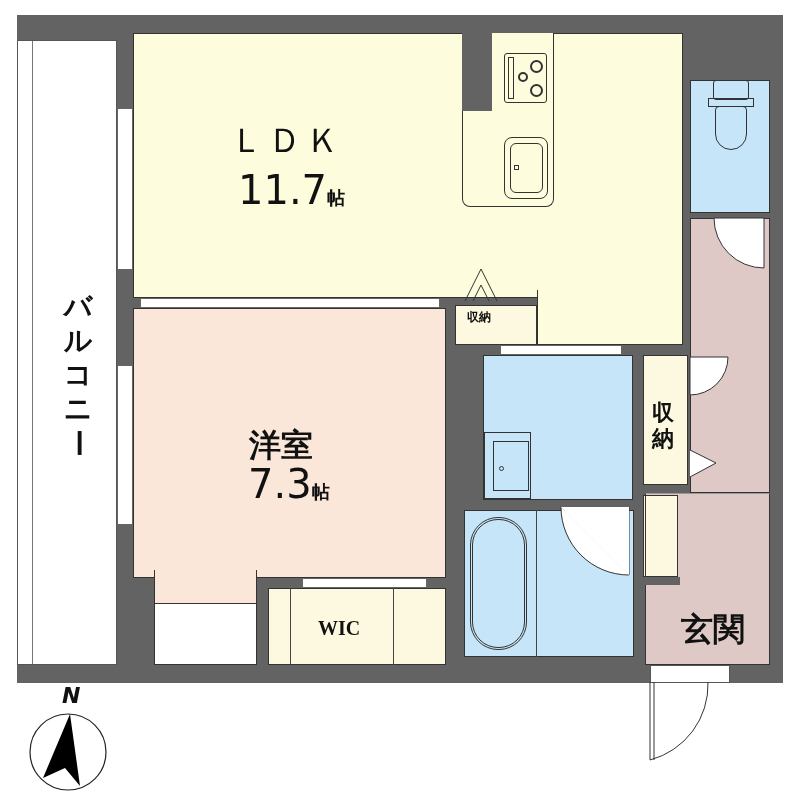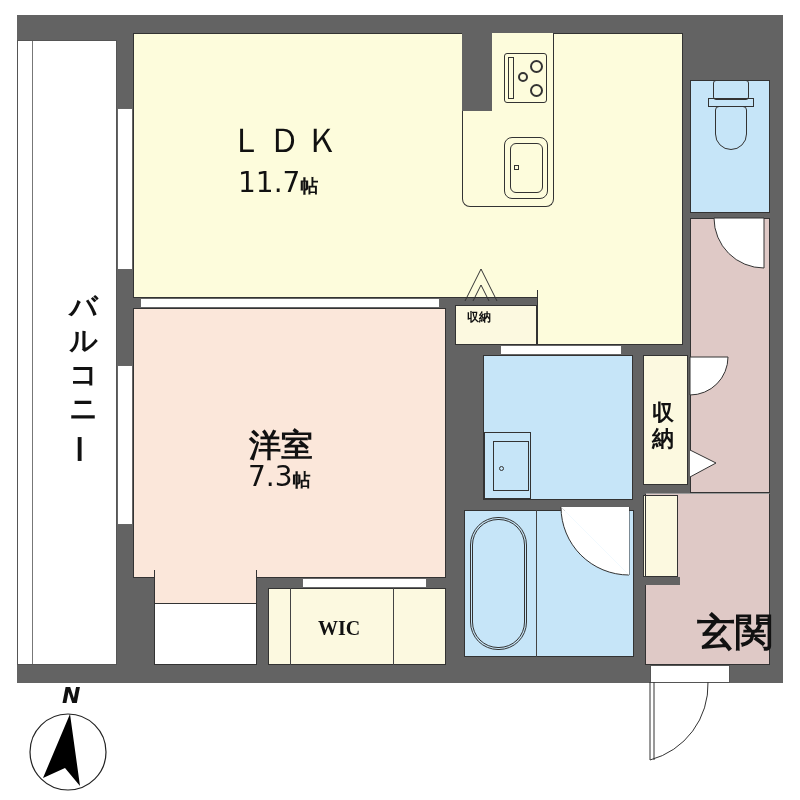--- a/index.html
+++ b/index.html
@@ -5,23 +5,23 @@
   html,body{margin:0;padding:0;background:#fff;}
   body{width:800px;height:800px;position:relative;overflow:hidden;font-family:"DejaVu Sans","Liberation Sans",sans-serif;}
   .abs{position:absolute;box-sizing:border-box;}
   .wall{background:#636363;}
   .ldk{background:#fdfcdc;border:1px solid #333;}
   .western{background:#fbe7da;border:1px solid #333;}
   .wet{background:#c6e5f8;border:1px solid #333;}
   .hall{background:#dfc9c6;border:1px solid #333;}
   .closet{background:#fcf9e0;border:1px solid #333;}
   .white{background:#fff;border:1px solid #333;}
-  .label{position:absolute;color:#111;text-align:right;line-height:1.1;white-space:nowrap;}
+  .label{position:absolute;color:#111;text-align:center;line-height:1.1;white-space:nowrap;}
   .big{font-size:34px;font-weight:normal;letter-spacing:6px;}
-  .num{font-size:28px;}
+  .num{font-size:40px;}
   .jp{font-size:22px;font-weight:bold;}
   .win{background:#fff;border:1px solid #666;}
   svg{position:absolute;overflow:visible;}
 </style>
 </head>
 <body>
 
 <div class="abs wall" style="left:17px;top:15px;width:766px;height:668px;"></div>
 
 <div class="abs" style="left:17px;top:40px;width:100px;height:625px;background:#fff;border:1px solid #555;">
@@ -123,21 +123,21 @@
 </svg>
 
 <div class="abs closet" style="left:643px;top:495px;width:33px;height:82px;"></div>
 <svg style="left:676px;top:495px;" width="40" height="85">
   <path d="M2,2 L36,2 A34,34 0 0 1 2,36 Z" fill="#fff" stroke="#333"></path>
   <path d="M2,80 L36,80 A34,34 0 0 0 2,46 Z" fill="#fff" stroke="#333"></path>
 </svg>
 <div class="abs hall" style="left:645px;top:493px;width:125px;height:172px;border-top:1px solid #999;"></div>
 <div class="abs closet" style="left:645px;top:495px;width:33px;height:82px;"></div>
 <div class="abs wall" style="left:645px;top:577px;width:35px;height:8px;"></div>
-<div class="label jp" style="left:681px;top:612px;font-size:38px;margin-left:16px;">玄関</div>
+<div class="label jp" style="left:681px;top:612px;font-size:32px;">玄関</div>
 
 <div class="abs" style="left:650px;top:665px;width:80px;height:18px;background:#fff;border:1px solid #555;"></div>
 <svg style="left:648px;top:680px;" width="62" height="84">
   <line x1="2" y1="2" x2="2" y2="80" stroke="#333" stroke-width="1"></line>
   <line x1="6" y1="2" x2="6" y2="80" stroke="#333" stroke-width="1"></line>
   <path d="M60,2 A78,78 0 0 1 2,80" fill="none" stroke="#333"></path>
 </svg>
 
 <div class="label" style="left:62px;top:684px;font-size:22px;font-weight:bold;font-style:italic;">N</div>
 <svg style="left:28px;top:712px;" width="80" height="80">

